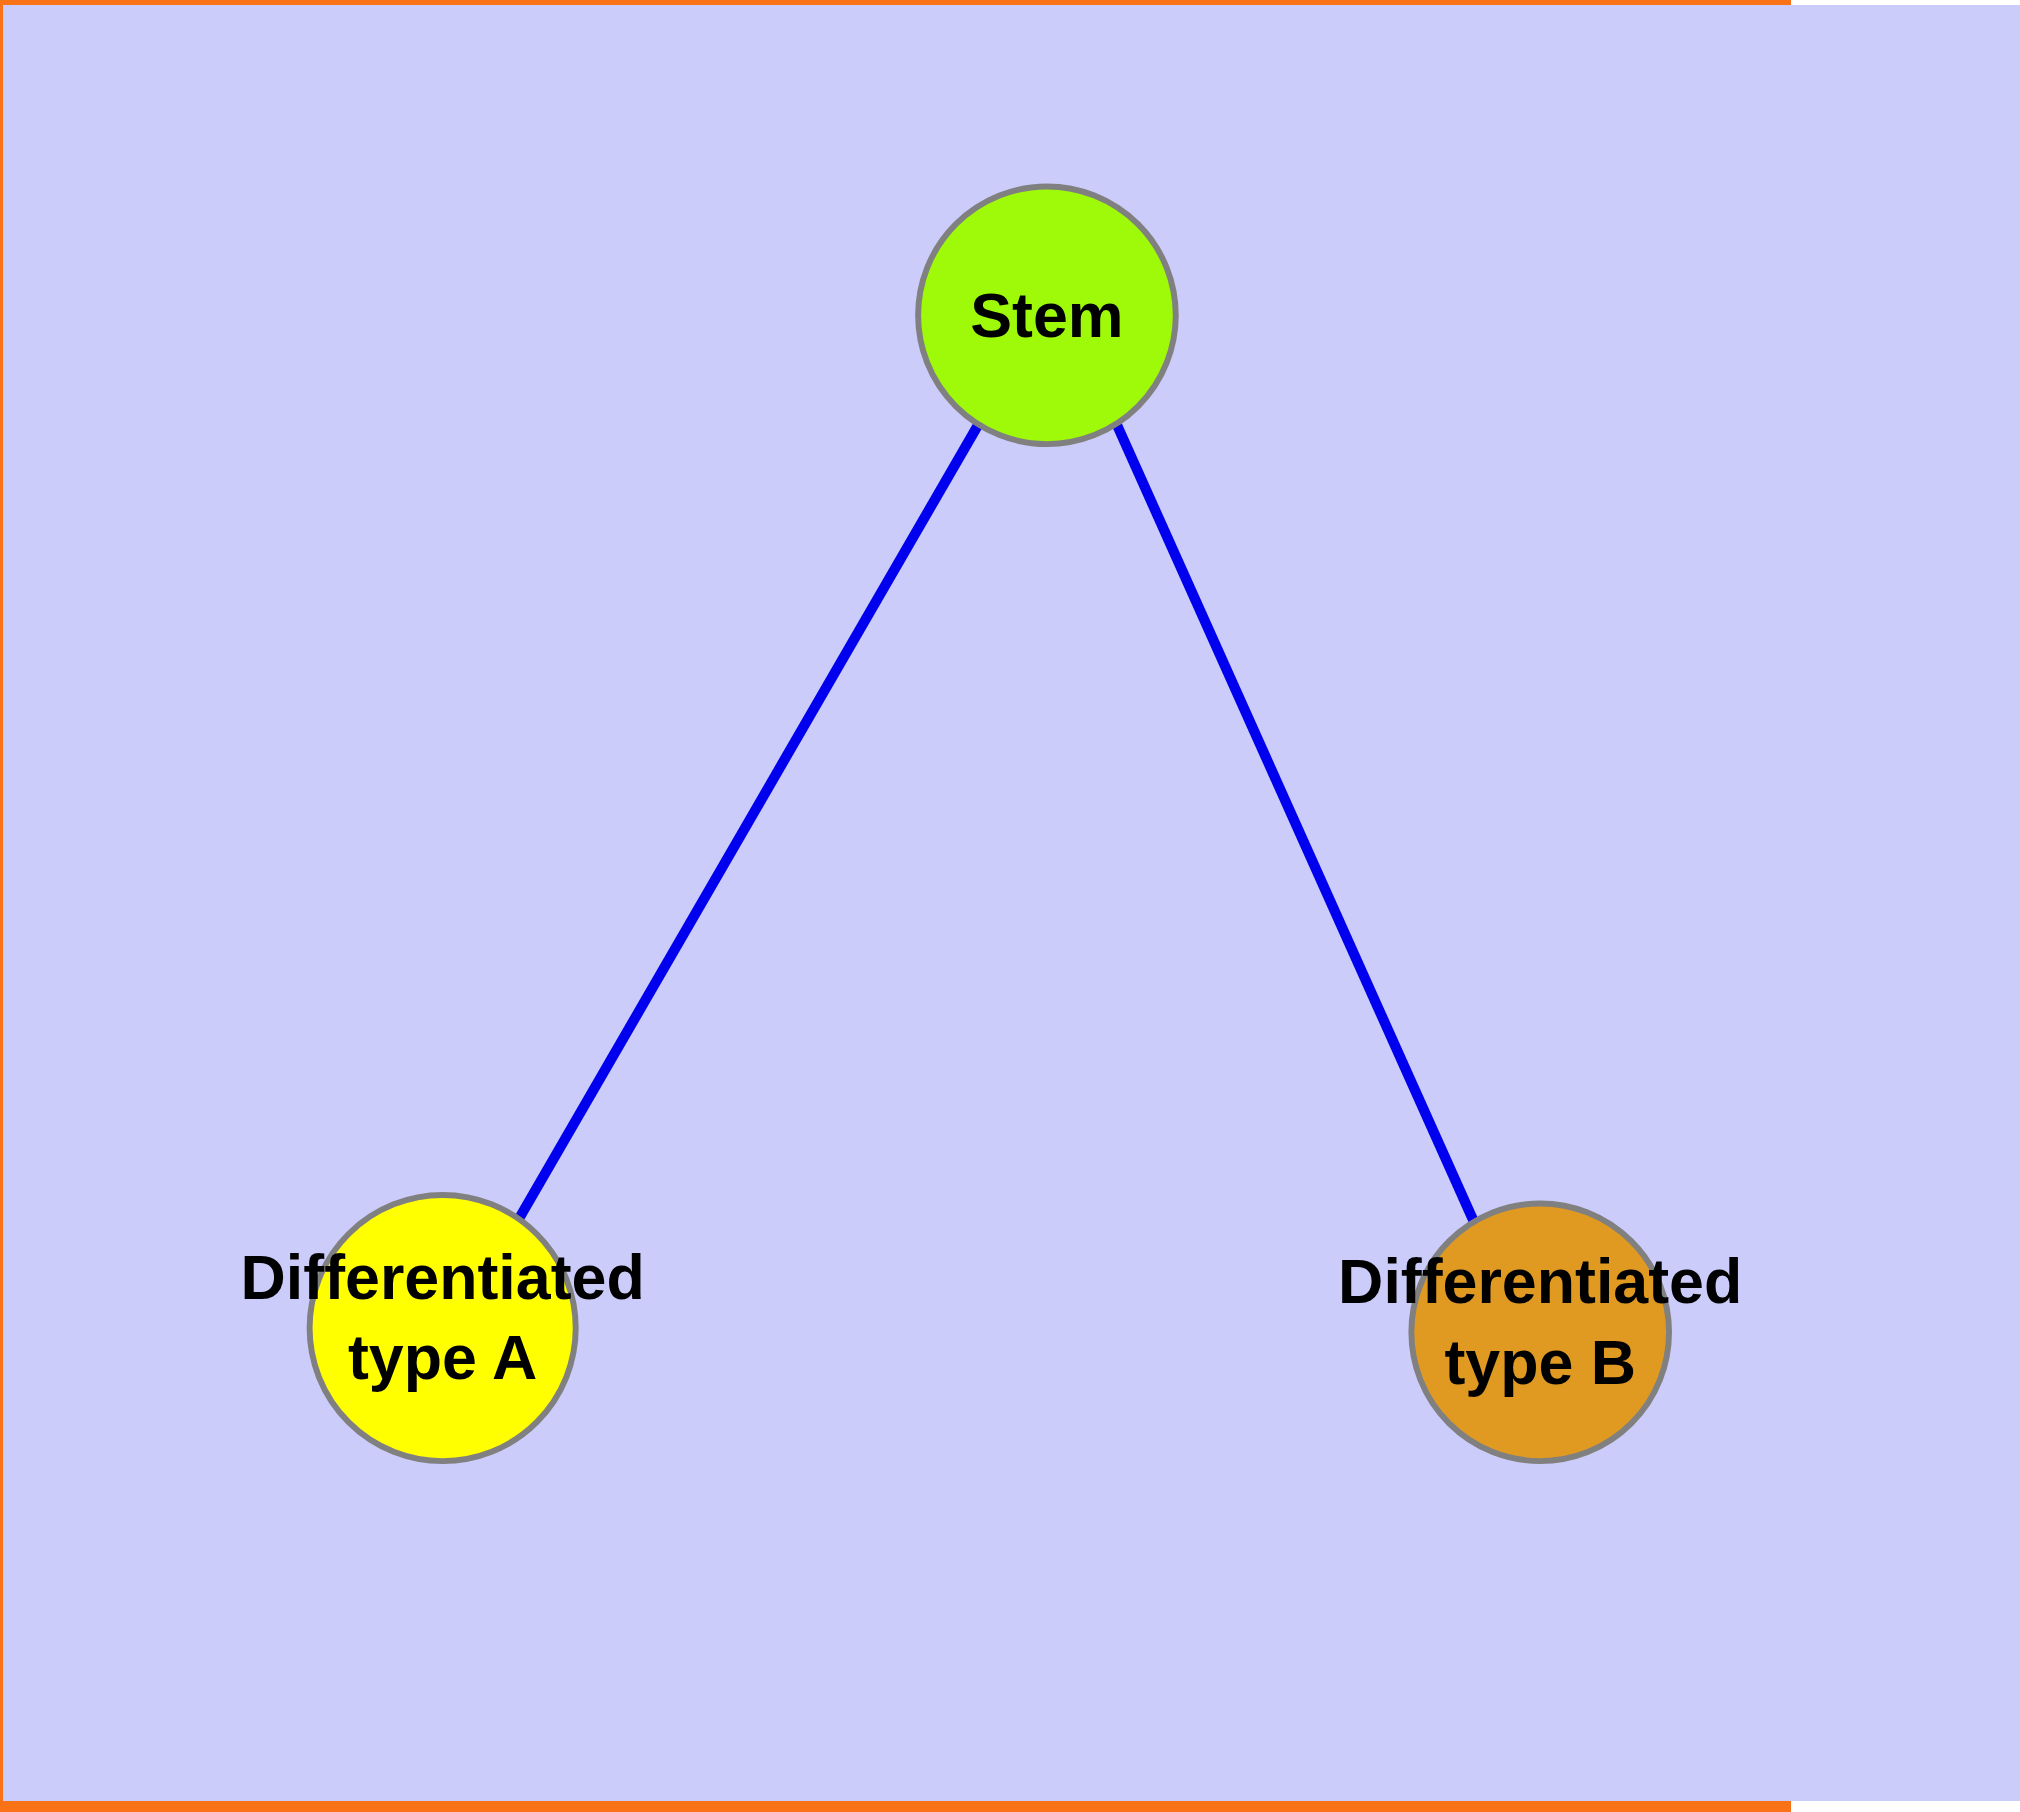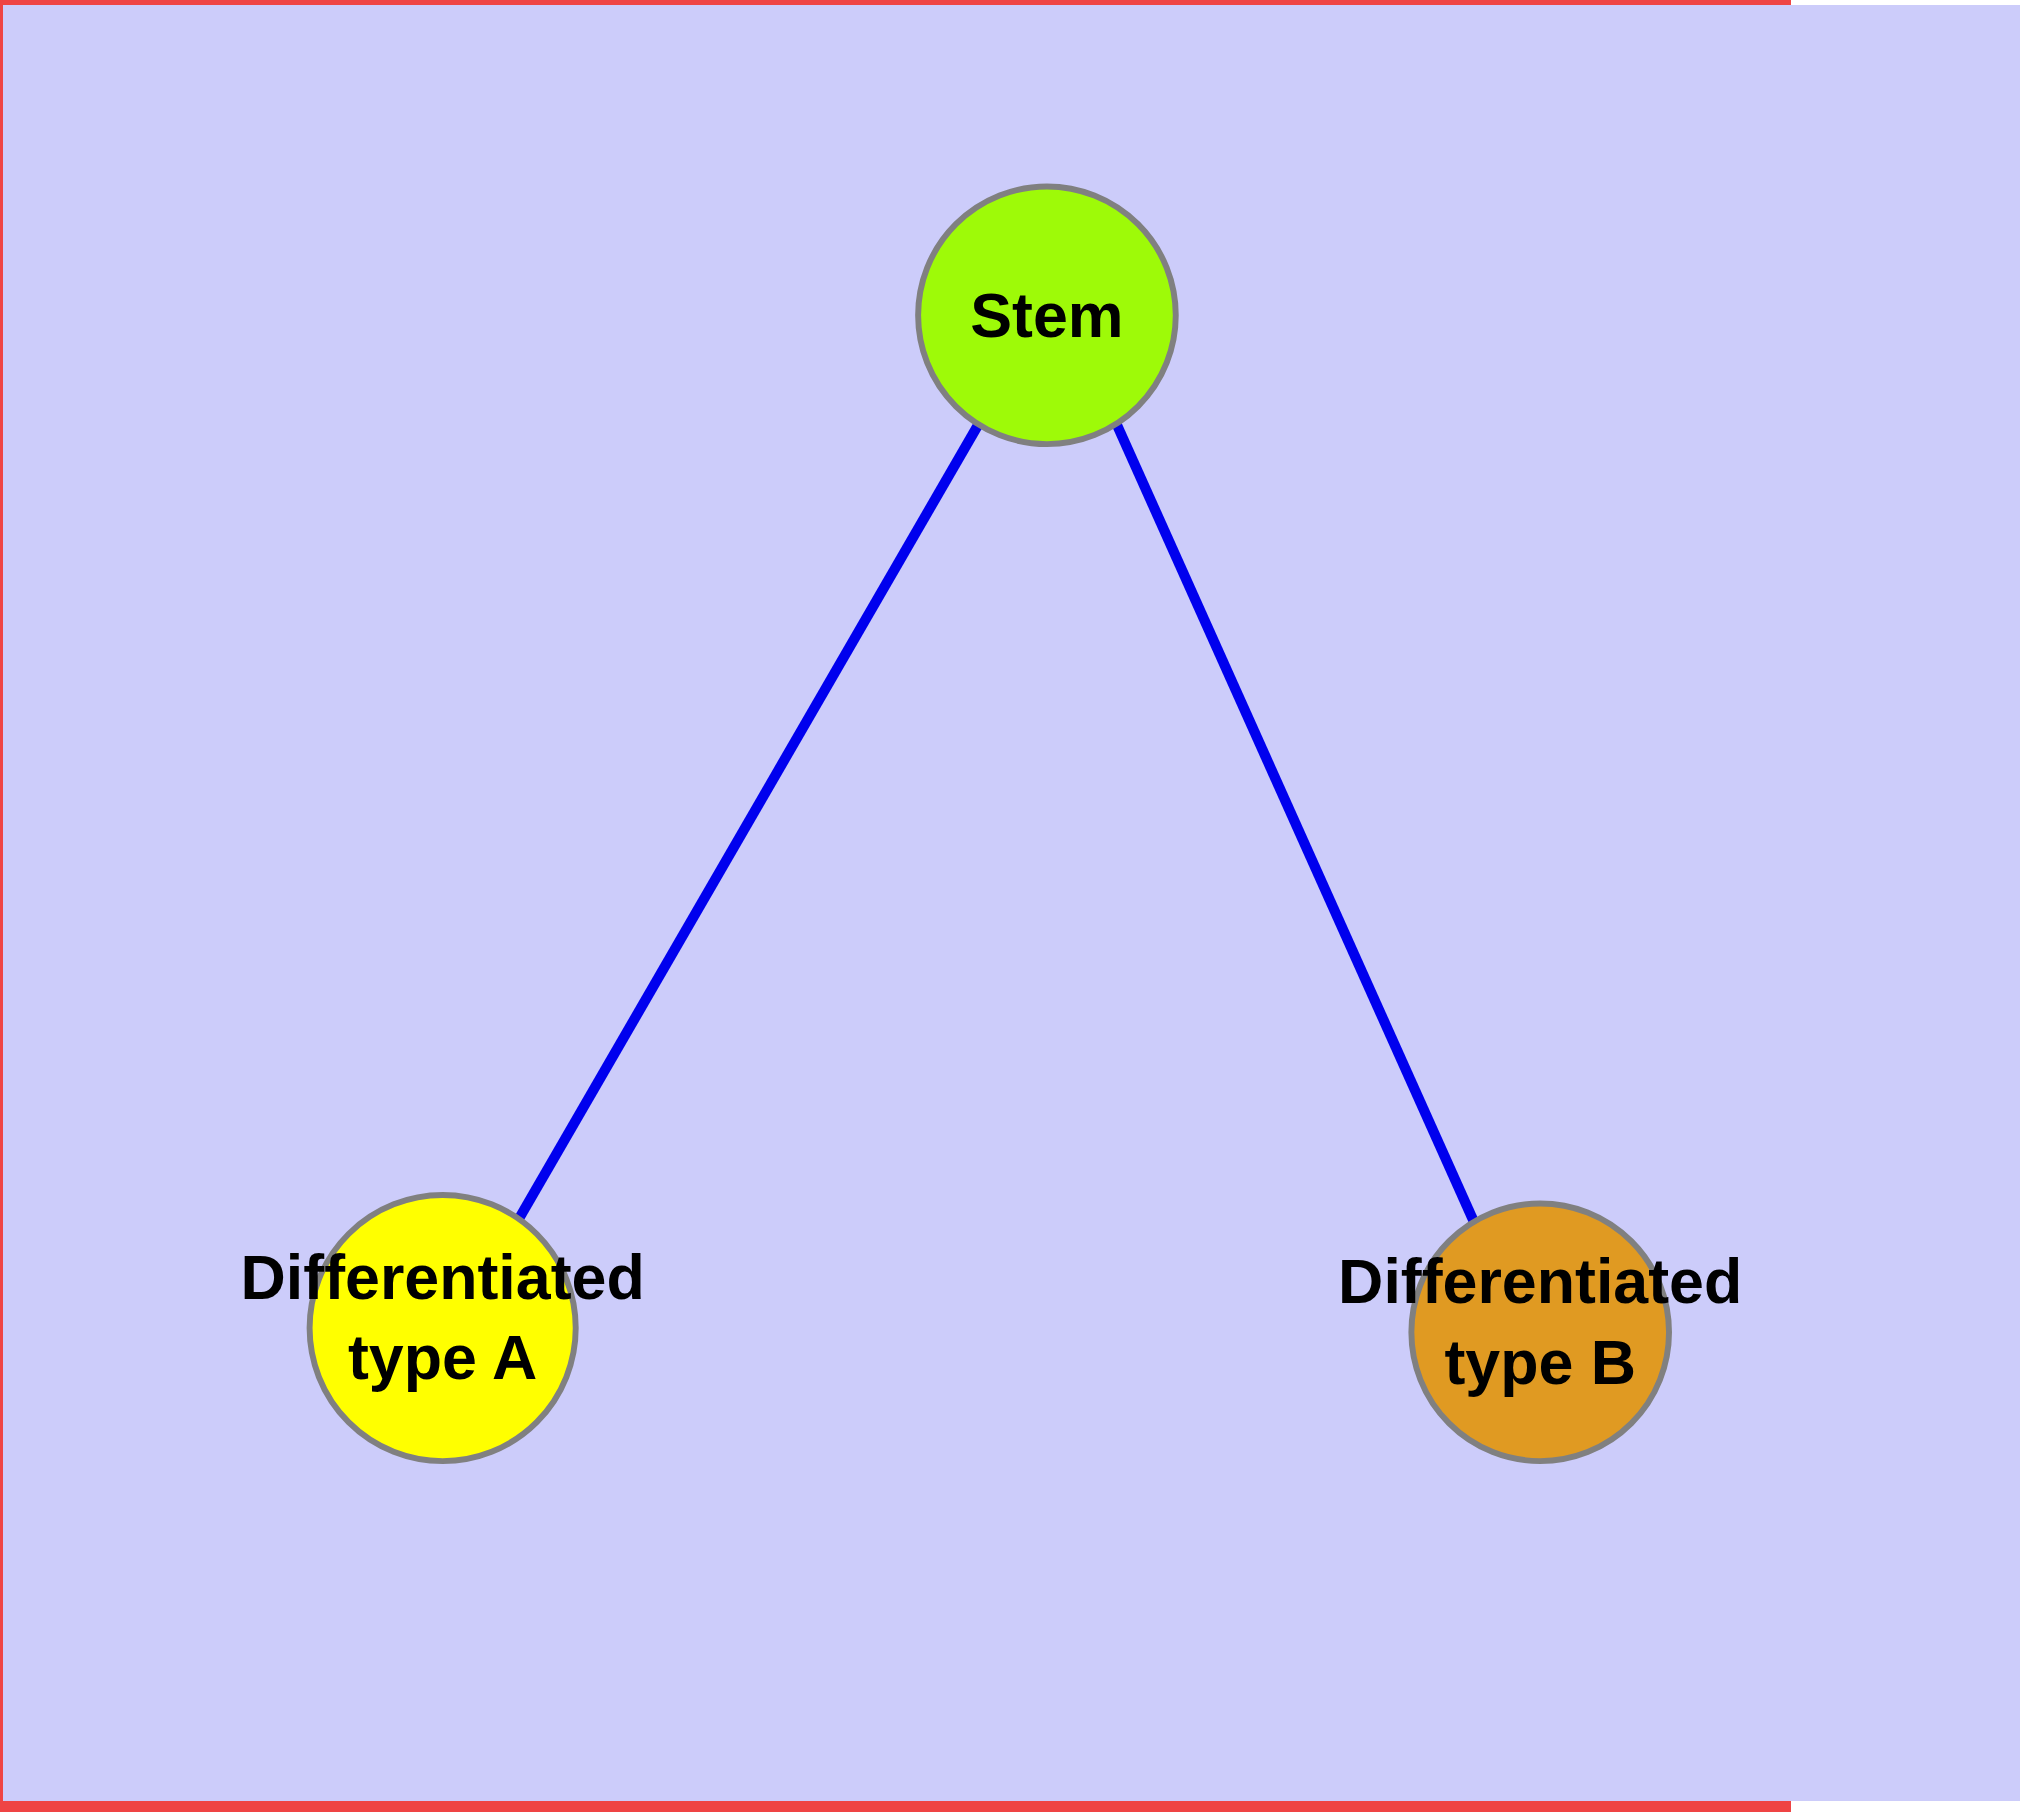--- a/index.html
+++ b/index.html
@@ -9,21 +9,21 @@
   }
   body {
     width: 2021px;
     height: 1812px;
     overflow: hidden;
   }
   #canvas {
     position: relative;
     width: 1791px;
     height: 1812px;
-    background: #ef4444;
+    background: #f97316;
   }
   #plot-area {
     position: absolute;
     left: 3.4px;
     top: 5.1px;
     width: 2017px;
     height: 1796px;
     background: #ccccfa;
   }
   #graph-svg {

